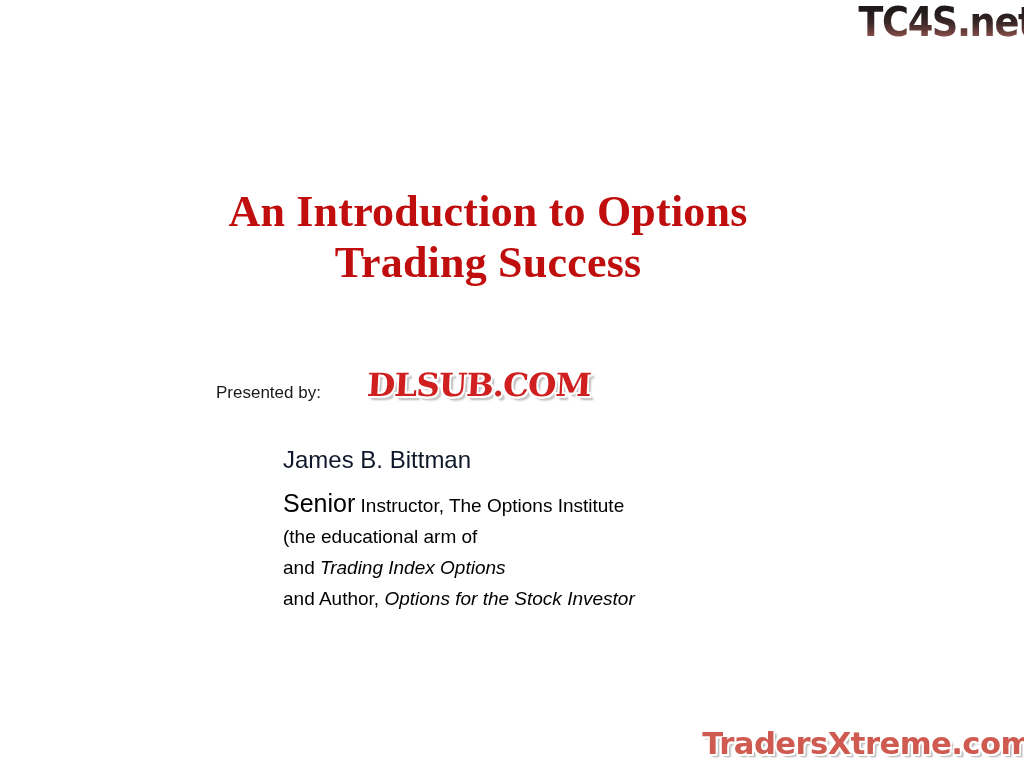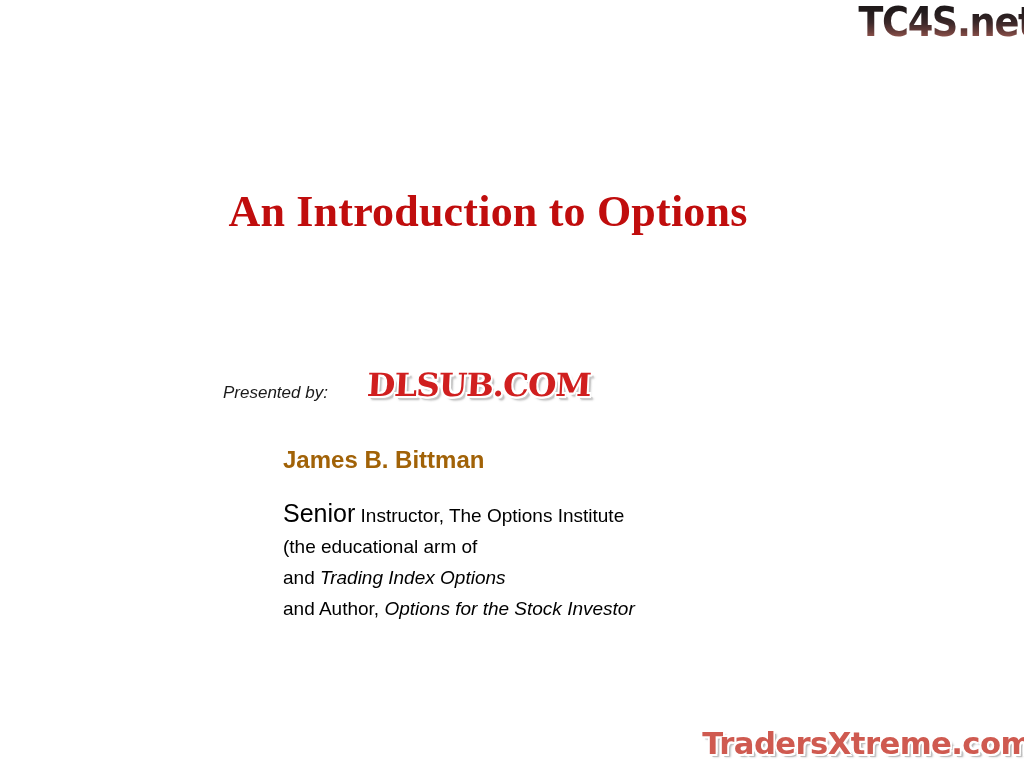--- a/index.html
+++ b/index.html
@@ -72,27 +72,26 @@
   
   .presented-row {
     position: absolute;
     left: 211px;
     top: 366px;
     width: 520px;
     height: 44px;
   }
   .presented-label {
     position: absolute;
-    left: 12px;
+    left: 5px;
     top: 17px;
     font-size: 17px;
     line-height: 20px;
     color: #1a1a1a;
     white-space: nowrap;
-    font-style: italic;
   }
 
   
   .dlsub-logo {
     position: absolute;
     left: 157px;
     top: 0px;
     font-family: "DejaVu Serif", serif;
     font-weight: bold;
     font-size: 32px;
@@ -118,32 +117,32 @@
   
   .speaker-block {
     position: absolute;
     left: 283px;
     top: 443px;
     width: 520px;
   }
   .speaker-name {
     font-size: 24px;
     line-height: 33px;
-    font-weight: bold;
-    color: #a16207;
+    font-weight: normal;
+    color: #0f172a;
     white-space: nowrap;
   }
   .speaker-line {
     font-size: 19px;
     line-height: 31px;
     color: #000000;
     white-space: nowrap;
   }
   .speaker-line.first {
-    margin-top: 22px;
+    margin-top: 12px;
   }
   .big-word {
     font-size: 25px;
   }
   .ital {
     font-style: italic;
   }
 
   
   .tx-logo {
@@ -174,20 +173,21 @@
 </style>
 </head>
 <body>
 
 <div class="slide">
 
   <div class="tc4s-logo">TC4S.net</div>
 
   <div class="title-block">
     <div class="title-line">An Introduction to Options</div>
+    <div class="title-line">Trading Success</div>
   </div>
 
   <div class="presented-row">
     <div class="presented-label">Presented by:</div>
     <div class="dlsub-logo">DLSUB.COM</div>
   </div>
 
   <div class="speaker-block">
     <div class="speaker-name">James B. Bittman</div>
 

